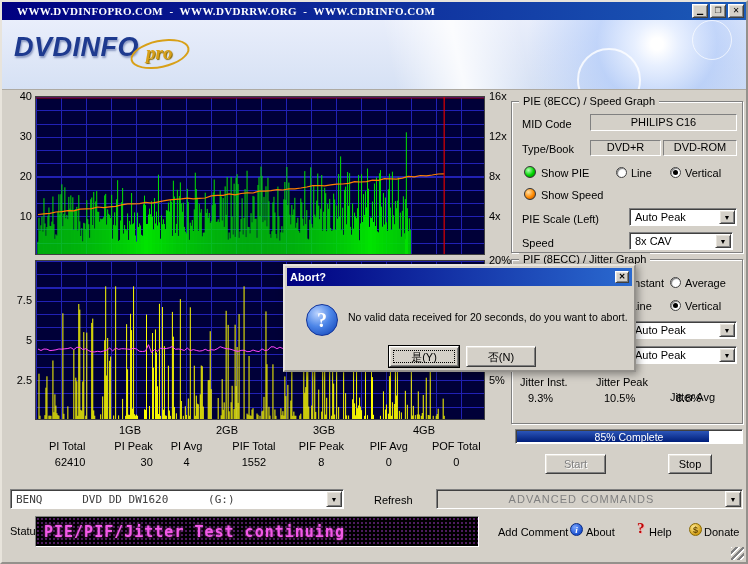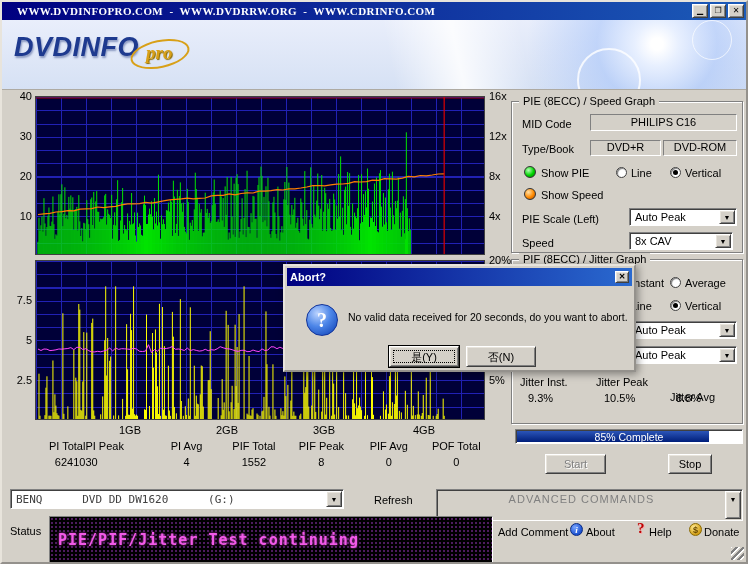--- a/index.html
+++ b/index.html
@@ -125,21 +125,21 @@
   <span class="tick" style="left:108px;top:422px;width:40px;text-align:center">1GB</span>
   <span class="tick" style="left:205px;top:422px;width:40px;text-align:center">2GB</span>
   <span class="tick" style="left:302px;top:422px;width:40px;text-align:center">3GB</span>
   <span class="tick" style="left:402px;top:422px;width:40px;text-align:center">4GB</span>
 
   <div class="abs" style="left:16px;top:438px;width:472px;display:flex">
     <div style="flex:1;text-align:right">
       <div>PI Total</div>
       <div style="margin-top:4px">62410</div>
     </div>
-    <div style="flex:1;text-align:left">
+    <div style="flex:1;text-align:right">
       <div>PI Peak</div>
       <div style="margin-top:4px">30</div>
     </div>
     <div style="flex:1;text-align:center">
       <div>PI Avg</div>
       <div style="margin-top:4px">4</div>
     </div>
     <div style="flex:1;text-align:center">
       <div>PIF Total</div>
       <div style="margin-top:4px">1552</div>
@@ -216,27 +216,27 @@
     <span class="progress-text">85% Complete</span>
   </div>
   <div class="btn raised disabled" style="left:543px;top:452px;width:61px;height:20px">Start</div>
   <div class="btn raised" style="left:666px;top:452px;width:44px;height:20px">Stop</div>
 
   <div class="combo" style="left:8px;top:487px;width:334px;height:20px">
     <span class="val" style="top:3px;color:#404040;font-family:'DejaVu Sans Mono',monospace;font-size:11px">BENQ      DVD DD DW1620      (G:)</span>
     <span class="arrow raised" style="line-height:16px">▼</span>
   </div>
   <span class="lbl" style="left:372px;top:492px">Refresh</span>
-  <div class="combo" style="left:434px;top:487px;width:307px;height:32px;background:#d4d0c8">
+  <div class="combo" style="left:434px;top:487px;width:307px;height:20px;background:#d4d0c8">
     <span class="val" style="left:0;right:16px;top:3px;text-align:center;color:#808080;letter-spacing:1px">ADVANCED COMMANDS</span>
     <span class="arrow raised" style="line-height:16px">▼</span>
   </div>
 
   <span class="lbl" style="left:8px;top:523px">Status</span>
-  <div class="led-panel" style="left:47px;top:514px;width:444px;height:47px">
+  <div class="led-panel" style="left:33px;top:514px;width:444px;height:31px">
     <span class="led-text">PIE/PIF/Jitter Test continuing</span>
   </div>
   <span class="lbl" style="left:496px;top:524px">Add Comment</span>
   <span class="mini-icon icon-about" style="left:568px;top:521px">i</span>
   <span class="lbl" style="left:584px;top:524px">About</span>
   <span class="icon-help" style="left:635px;top:518px">?</span>
   <span class="lbl" style="left:647px;top:524px">Help</span>
   <span class="mini-icon icon-donate" style="left:687px;top:521px">$</span>
   <span class="lbl" style="left:702px;top:524px">Donate</span>
 

